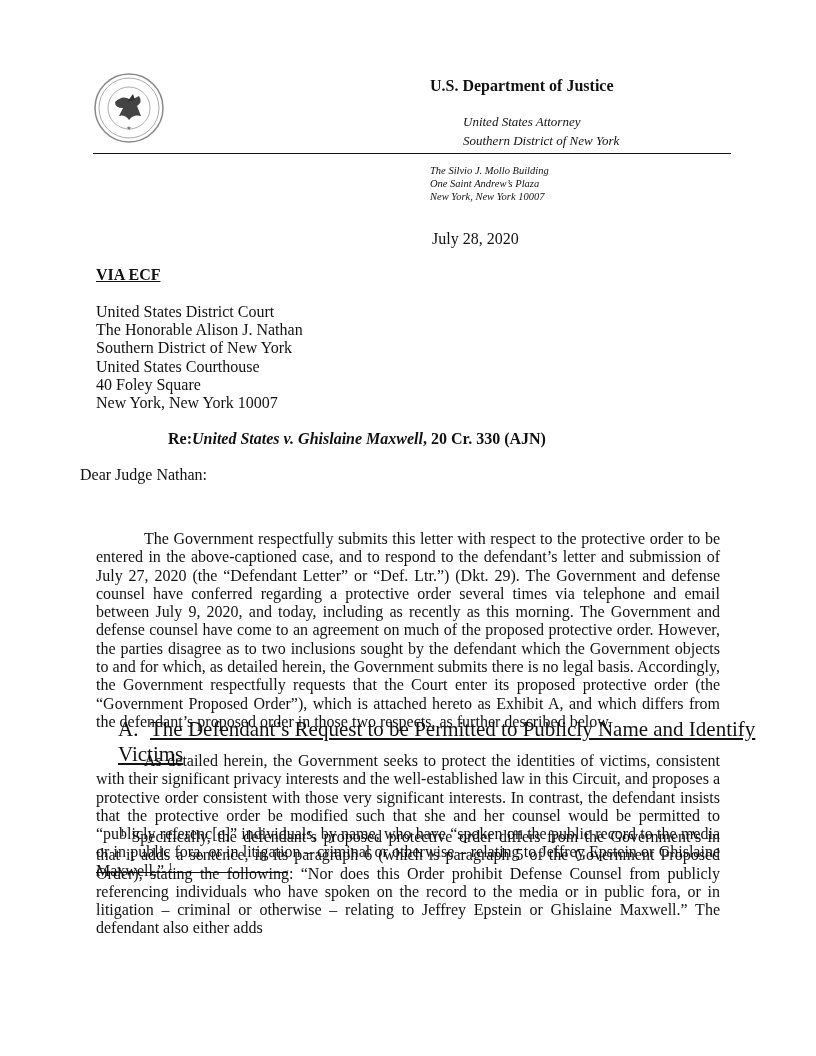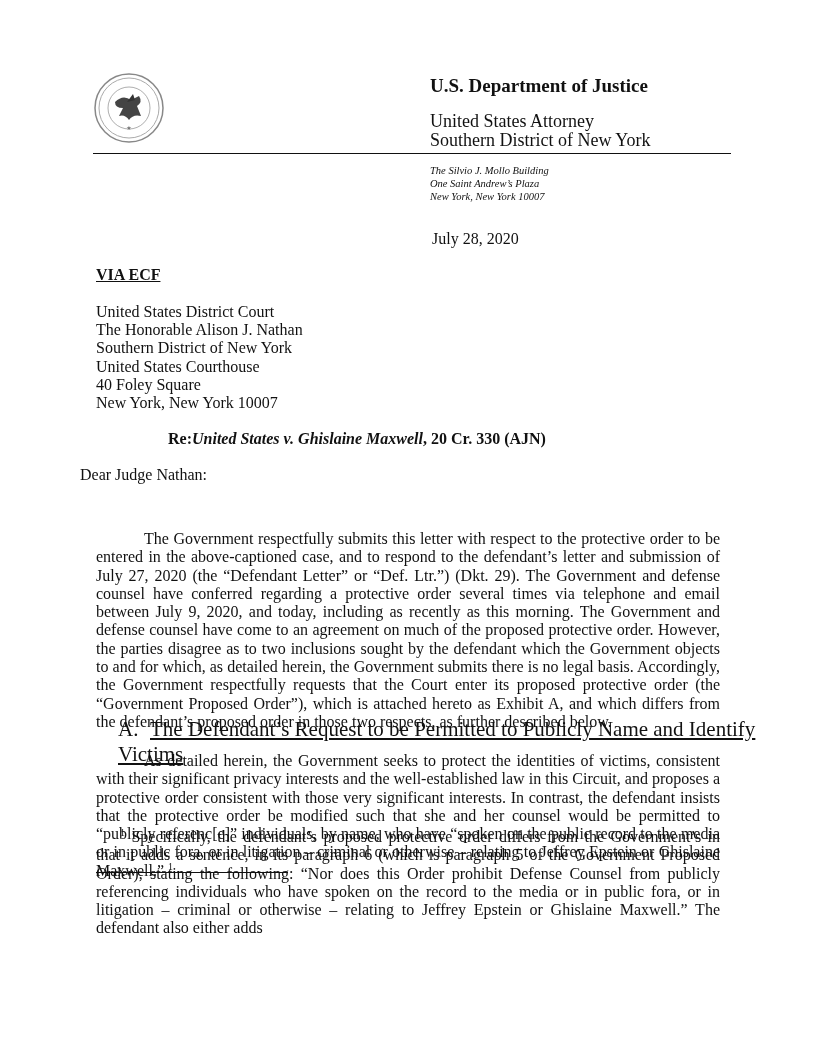--- a/index.html
+++ b/index.html
@@ -6,22 +6,22 @@
     body {
       width: 816px; height: 1056px; position: relative; overflow: hidden;
       font-family: "Liberation Serif", "DejaVu Serif", serif;
       color: #111111;
     }
     .abs { position: absolute; }
     .seal {
       left: 93px; top: 72px; width: 72px; height: 72px;
     }
     .letterhead { left: 430px; top: 76px; width: 310px; }
-    .dept { font-weight: bold; font-size: 19px; line-height: 20px; font-family: Liberation Serif, serif; }
-    .office { font-size: 18px; line-height: 19px; margin-top: 16px; }
+    .dept { font-weight: bold; font-size: 16px; line-height: 20px; font-family: Liberation Serif, serif; }
+    .office { font-style: italic; font-size: 13px; line-height: 19px; margin-top: 16px; margin-left: 33px; }
     .rule { left: 93px; top: 153px; width: 638px; height: 0; border-top: 1.5px solid #111; }
     .address-small { left: 430px; top: 164px; font-style: italic; font-size: 10.5px; line-height: 13px; }
     .date { left: 432px; top: 230px; font-size: 16px; }
     .via { left: 96px; top: 266px; font-weight: bold; text-decoration: underline; font-size: 16px; }
     .recipient { left: 96px; top: 303px; font-size: 16px; line-height: 18.2px; }
     .re { left: 145px; top: 430px; font-size: 16px; font-weight: bold; }
     .re .lbl { display: inline-block; width: 47px; text-align: right; }
     .re .case { font-style: italic; }
     .salutation { left: 80px; top: 466px; font-size: 16px; }
     .para {

